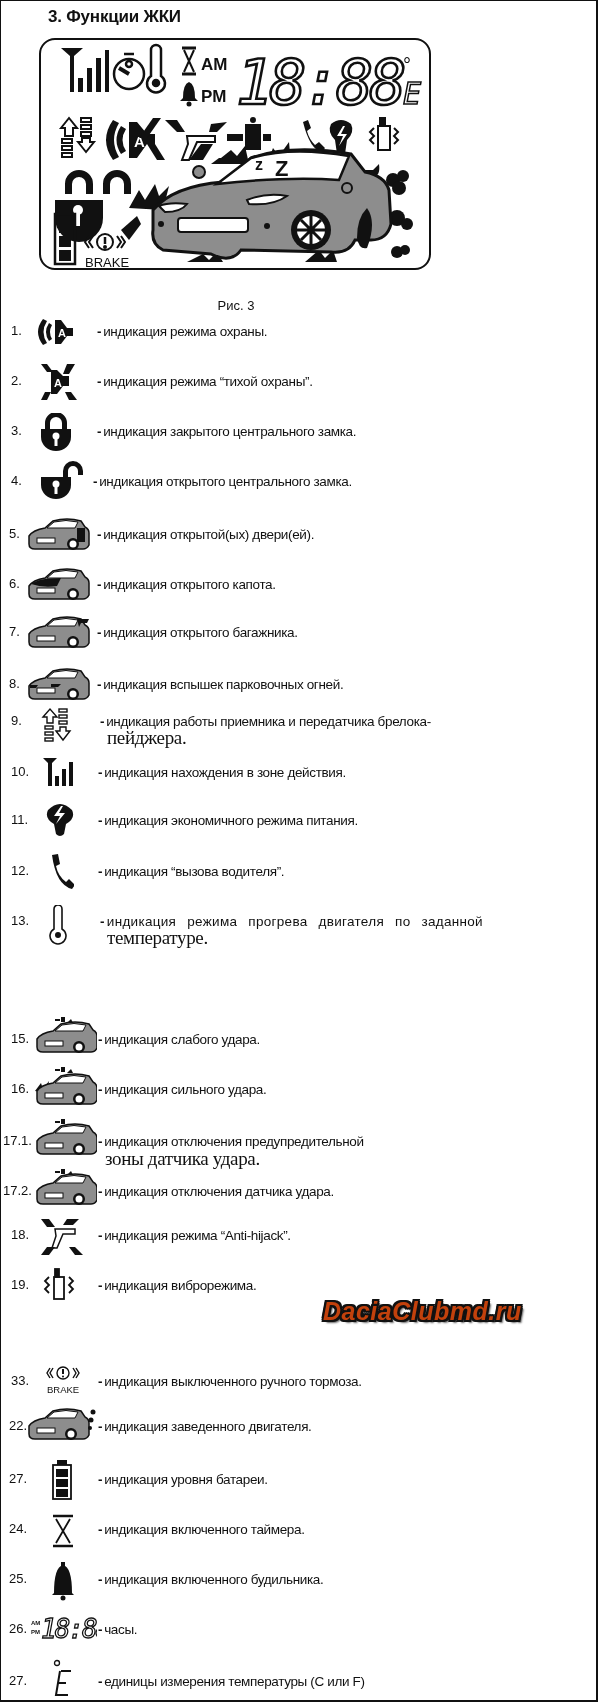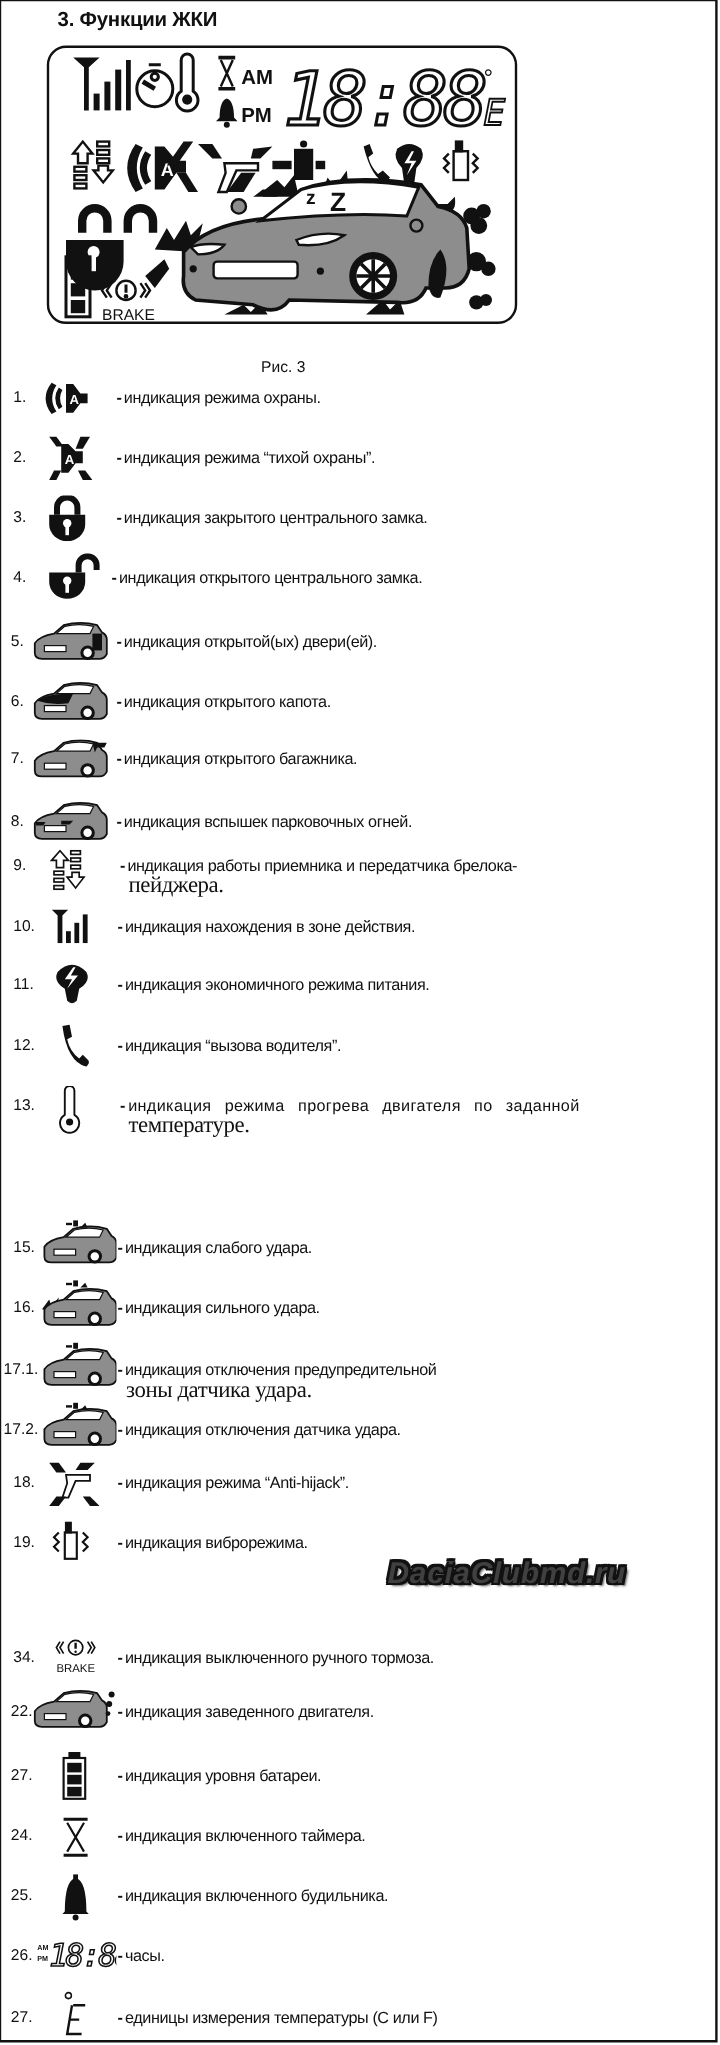--- a/index.html
+++ b/index.html
@@ -15,21 +15,21 @@
 
   .row { position: absolute; left: 0; width: 598px; height: 40px; }
   .num { position: absolute; font-size: 13px; }
   .icon { position: absolute; display: block; }
   .desc { position: absolute; font-size: 13.5px; line-height: 17px; letter-spacing: -0.35px; white-space: nowrap; }
   .desc .dash { font-weight: bold; margin-right: 2px; }
   .desc2 { position: absolute; font-size: 19px; line-height: 17px; letter-spacing: -0.35px; white-space: nowrap; font-family: Liberation Serif, serif; }
   .justify { letter-spacing: 0.3px; word-spacing: 7px; }
 
   .watermark { position: absolute; left: 322px; top: 1296px; font-size: 25px; font-weight: bold; font-style: italic;
-               color: #404040; letter-spacing: 0.5px;
+               color: #c2410c; letter-spacing: 0.5px;
                text-shadow: -2px -2px 0 #111, 2px -2px 0 #111, -2px 2px 0 #111, 2px 2px 0 #111,
                             0 2px 0 #111, 2px 0 0 #111, -2px 0 0 #111, 0 -2px 0 #111, 3px 3px 2px #666; text-align: right; }
 </style>
 </head>
 <body>
 
 <div class="page">
 
   <div class="title">3. Функции ЖКИ</div>
 
@@ -426,21 +426,21 @@
       <rect x="13" y="10" width="10" height="22"></rect>
         <rect x="14" y="2" width="4" height="8" fill="#111"></rect>
       <polyline points="8,10 4,14 8,18 4,22 8,26"></polyline>
         <polyline points="28,10 32,14 28,18 32,22 28,26"></polyline>
     </svg>
     <span class="desc" style="left:97px;top:8px"><span class="dash">-</span><span>индикация виброрежима.</span></span>
   </div>
 
 
   <div class="row" style="top:1364px">
-    <span class="num" style="left:10px;top:8px">34.</span>
+    <span class="num" style="left:10px;top:8px">33.</span>
     <svg class="icon" style="left:42px;top:-2px" width="40" height="38" viewBox="0 0 40 38">
       <g fill="none" stroke="#111" stroke-width="1.4">
         <circle cx="20" cy="10" r="6"></circle>
         <path d="M10,5 l-3,5 l3,5 M7,5 l-3,5 l3,5 M30,5 l3,5 l-3,5 M33,5 l3,5 l-3,5"></path>
       </g>
       <line x1="20" y1="6" x2="20" y2="11" stroke="#111" stroke-width="2"></line>
         <circle cx="20" cy="13.5" r="1" fill="#111"></circle>
       <text x="4" y="30" font-family="Liberation Sans, sans-serif" font-size="9.5" fill="#111">BRAKE</text>
     </svg>
     <span class="desc" style="left:97px;top:8px"><span class="dash">-</span><span>индикация выключенного ручного тормоза.</span></span>

